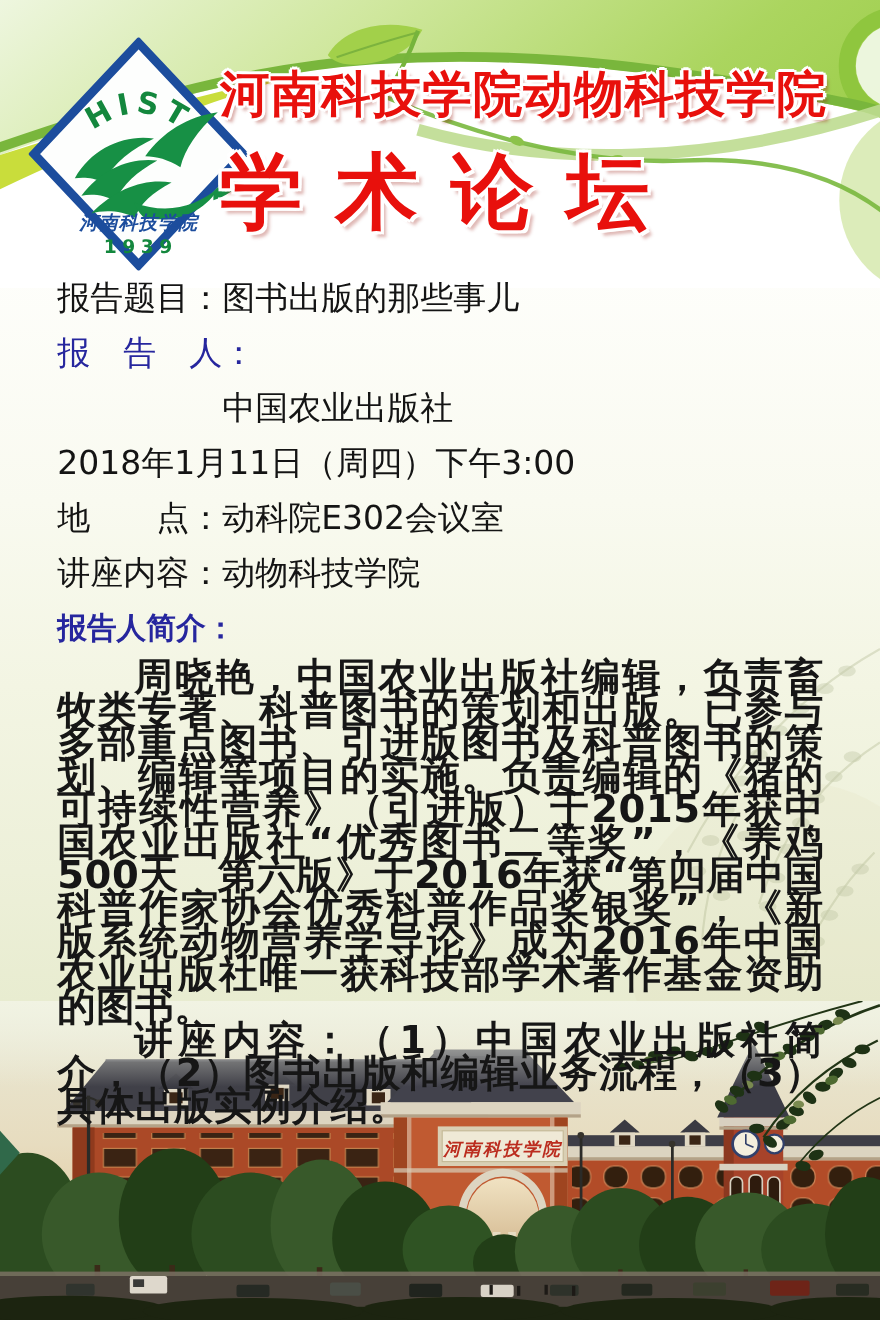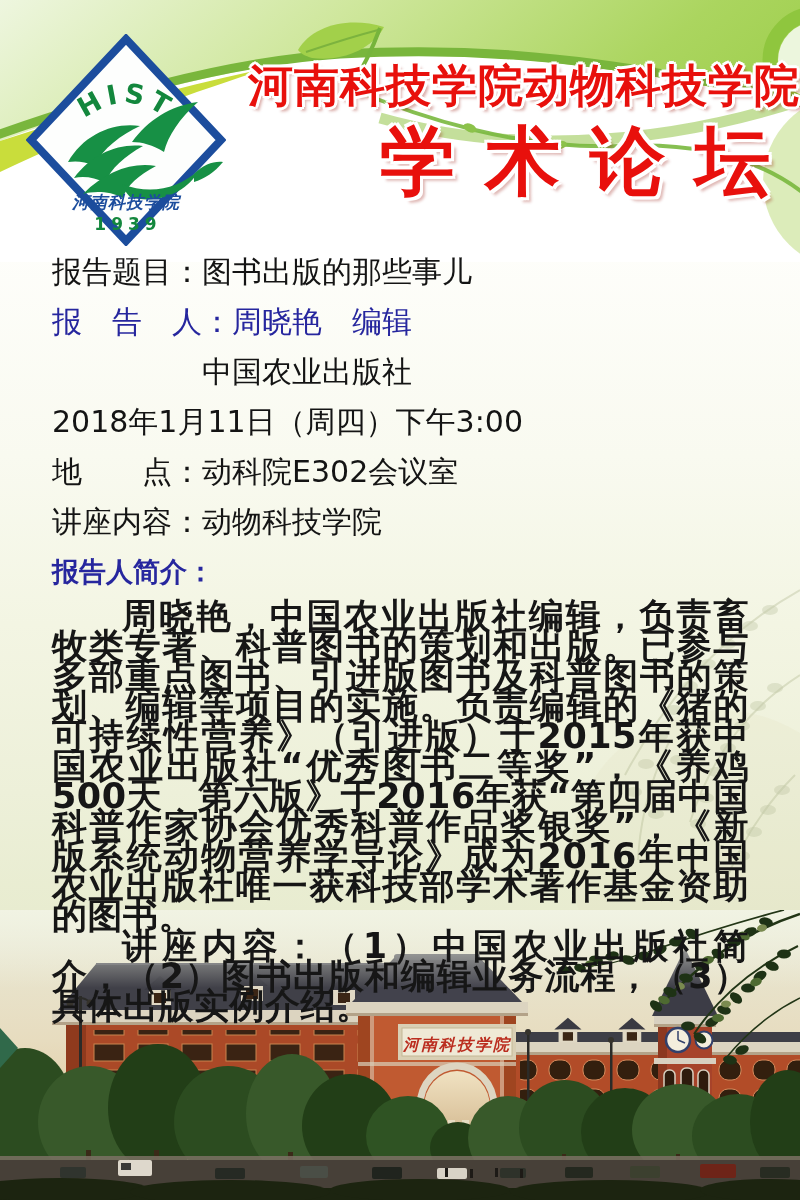--- a/index.html
+++ b/index.html
@@ -4,27 +4,27 @@
 <style>
   html,body{margin:0;padding:0;}
   .poster{
     position:relative;width:800px;height:1200px;overflow:hidden;
     font-family:"DejaVu Sans","Liberation Sans",sans-serif;
     background:linear-gradient(180deg,#ffffff 0%,#fefefb 20%,#f9faf0 38%,#f3f5e3 52%,#edf0d9 66%,#e8ecd0 76%,#e6e9cc 80%);
   }
   
   .header-svg{position:absolute;left:0;top:0;z-index:3;}
   .logo-svg{position:absolute;left:26px;top:34px;z-index:4;}
-  .titles{position:absolute;left:200px;top:60px;width:600px;z-index:5;text-align:right;}
+  .titles{position:absolute;left:200px;top:60px;width:600px;z-index:5;text-align:left;}
   .college-title{
     font-size:45px;font-weight:900;color:#e8100c;white-space:nowrap;letter-spacing:1px;line-height:52px;
     text-shadow:-2px -2px 0 #fff,2px -2px 0 #fff,-2px 2px 0 #fff,2px 2px 0 #fff,0 -3px 0 #fff,0 3px 0 #fff,-3px 0 0 #fff,3px 0 0 #fff,4px 4px 3px rgba(150,20,10,.35);
   }
   .forum-title{
-    margin-top:10px;font-size:75px;font-weight:900;color:#e8100c;letter-spacing:30px;line-height:78px;white-space:nowrap;
+    margin-top:23px;font-size:75px;font-weight:900;color:#e8100c;letter-spacing:30px;line-height:78px;white-space:nowrap;
     text-shadow:-3px -3px 0 #fff,3px -3px 0 #fff,-3px 3px 0 #fff,3px 3px 0 #fff,0 -3px 0 #fff,0 3px 0 #fff,-3px 0 0 #fff,3px 0 0 #fff,5px 5px 3px rgba(150,20,10,.3);
   }
   
   .info{position:absolute;left:52px;top:254px;width:706px;z-index:6;}
   .row{display:flex;font-size:30px;font-weight:400;color:#141414;line-height:36px;margin-bottom:14px;}
   .row .lab{white-space:pre;flex:none;}
   .row.blue{color:#26269e;}
   .row.indent .val{padding-left:150px;}
   .bio-heading{font-size:27px;font-weight:700;color:#26269e;line-height:36px;margin-top:6px;}
   
@@ -134,21 +134,20 @@
     </g>
   </svg>
 
   <div class="info">
     <div class="row">
       <span class="lab">报告题目：</span>
       <span class="val">图书出版的那些事儿</span>
     </div>
     <div class="row blue">
       <span class="lab">报　告　人：</span>
-      <span class="val">周晓艳　编辑</span>
     </div>
     <div class="row indent">
       <span class="val">中国农业出版社</span>
     </div>
     <div class="row">
       <span class="val">2018年1月11日（周四）下午3:00</span>
     </div>
     <div class="row">
       <span class="lab">地　　点：</span>
       <span class="val">动科院E302会议室</span>

